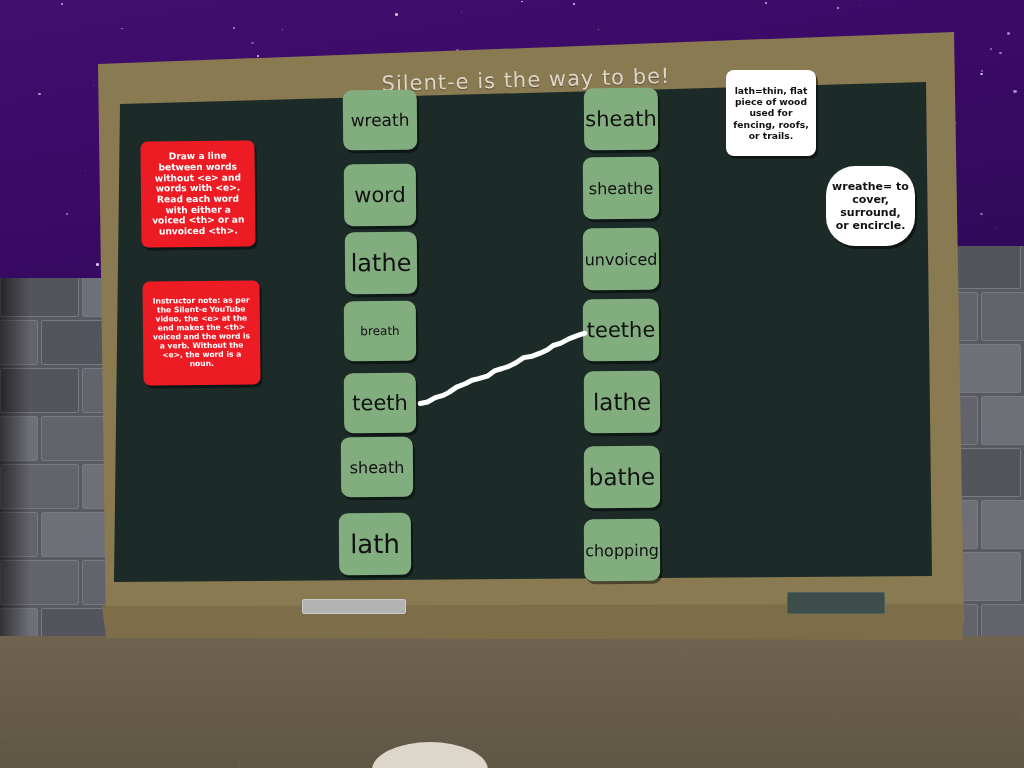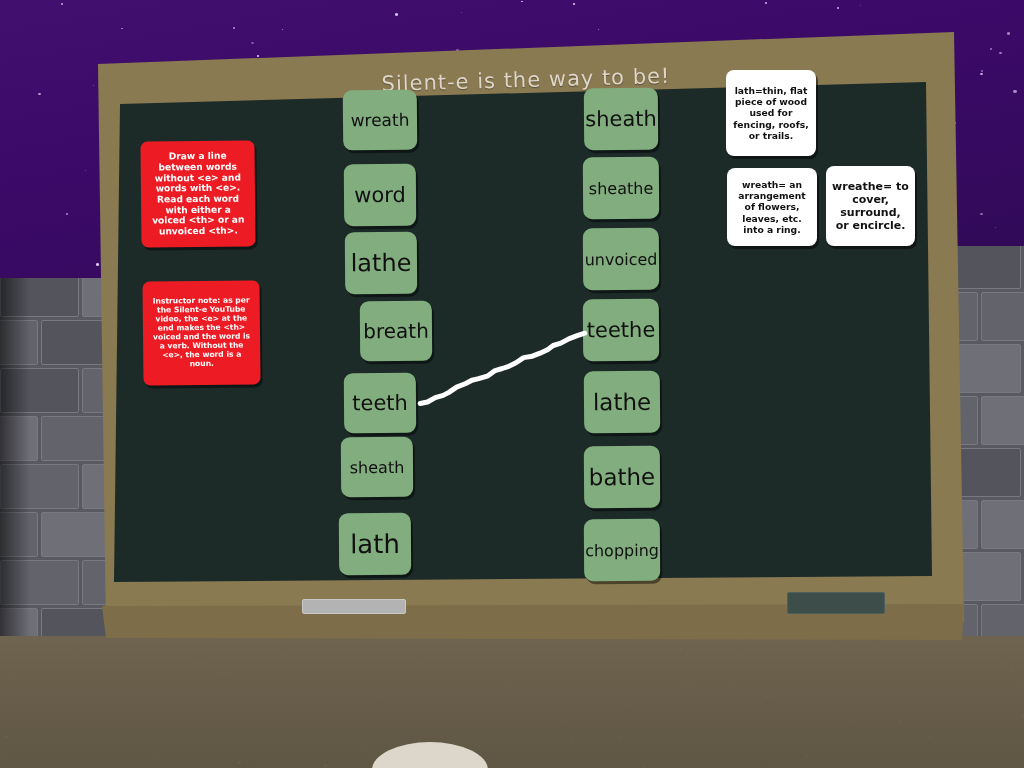--- a/index.html
+++ b/index.html
@@ -179,21 +179,21 @@
     align-items: center;
     justify-content: center;
     padding: 5px 6px;
     line-height: 1.2;
     font-family: "DejaVu Sans", sans-serif;
     font-weight: bold;
   }
   #def-card-1 { left: 726px; top: 70px;  width: 90px; height: 86px; font-size: 9.2px; }
   #def-card-2 { left: 826px; top: 68px;  width: 88px; height: 88px; font-size: 9.2px; }
   #def-card-3 { left: 727px; top: 168px; width: 90px; height: 78px; font-size: 9.2px; }
-  #def-card-4 { left: 826px; top: 166px; width: 89px; height: 80px; font-size: 11px; }
+  #def-card-4 { left: 826px; top: 166px; width: 89px; height: 80px; font-size: 11px; border-radius: 29px; }
 
   
   .tile {
     position: absolute;
     background: #82ad7e;
     border-radius: 9px;
     box-shadow: 2px 3px 0 rgba(0,0,0,0.45);
     color: #101010;
     display: flex;
     align-items: center;
@@ -477,28 +477,27 @@
     <div class="board-title">Silent-e is the way to be!</div>
     <div class="ledge"></div>
     <div class="eraser eraser-a"></div>
     <div class="eraser eraser-b"></div>
   </div>
 
   <div class="red-card" id="red-card-1">Draw a line between words without &lt;e&gt; and words with &lt;e&gt;. Read each word with either a voiced &lt;th&gt; or an unvoiced &lt;th&gt;.</div>
   <div class="red-card" id="red-card-2">Instructor note: as per the Silent-e YouTube video, the &lt;e&gt; at the end makes the &lt;th&gt; voiced and the word is a verb. Without the &lt;e&gt;, the word is a noun.</div>
 
   <div class="def-card" id="def-card-1">lath=thin, flat piece of wood used for fencing, roofs, or trails.</div>
-  <div class="def-card" id="def-card-3">wreath= an arrangement of flowers, leaves, etc. into a ring.</div>
   <div class="def-card" id="def-card-4">wreathe= to cover, surround, or encircle.</div>
 
   <div id="left-column">
       <div class="tile" style="left: 343px; top: 90px; width: 74px; height: 60px; font-size: 17px; transform: rotate(-0.5deg);">wreath</div>
       <div class="tile" style="left: 344px; top: 164px; width: 72px; height: 62px; font-size: 21px; transform: rotate(-0.4deg);">word</div>
       <div class="tile" style="left: 345px; top: 232px; width: 72px; height: 62px; font-size: 24px; transform: rotate(-0.4deg);">lathe</div>
-      <div class="tile" style="left: 360px; top: 301px; width: 72px; height: 60px; font-size: 20px; transform: rotate(-0.4deg);">breath</div>
+      <div class="tile" style="left: 344px; top: 301px; width: 72px; height: 60px; font-size: 12px; transform: rotate(-0.4deg);">breath</div>
       <div class="tile" style="left: 344px; top: 373px; width: 72px; height: 60px; font-size: 21px; transform: rotate(-0.4deg);">teeth</div>
       <div class="tile" style="left: 341px; top: 437px; width: 72px; height: 60px; font-size: 16px; transform: rotate(-0.4deg);">sheath</div>
       <div class="tile" style="left: 339px; top: 513px; width: 72px; height: 62px; font-size: 26px; transform: rotate(-0.4deg);">lath</div>
     </div>
   <div id="right-column">
       <div class="tile" style="left: 584px; top: 88px; width: 74px; height: 62px; font-size: 21px; transform: rotate(-0.4deg);">sheath</div>
       <div class="tile" style="left: 583px; top: 157px; width: 76px; height: 62px; font-size: 16px; transform: rotate(-0.4deg);">sheathe</div>
       <div class="tile" style="left: 583px; top: 228px; width: 76px; height: 62px; font-size: 16px; transform: rotate(-0.4deg);">unvoiced</div>
       <div class="tile" style="left: 583px; top: 299px; width: 76px; height: 62px; font-size: 21px; transform: rotate(-0.4deg);">teethe</div>
       <div class="tile" style="left: 584px; top: 371px; width: 76px; height: 62px; font-size: 23px; transform: rotate(-0.4deg);">lathe</div>

